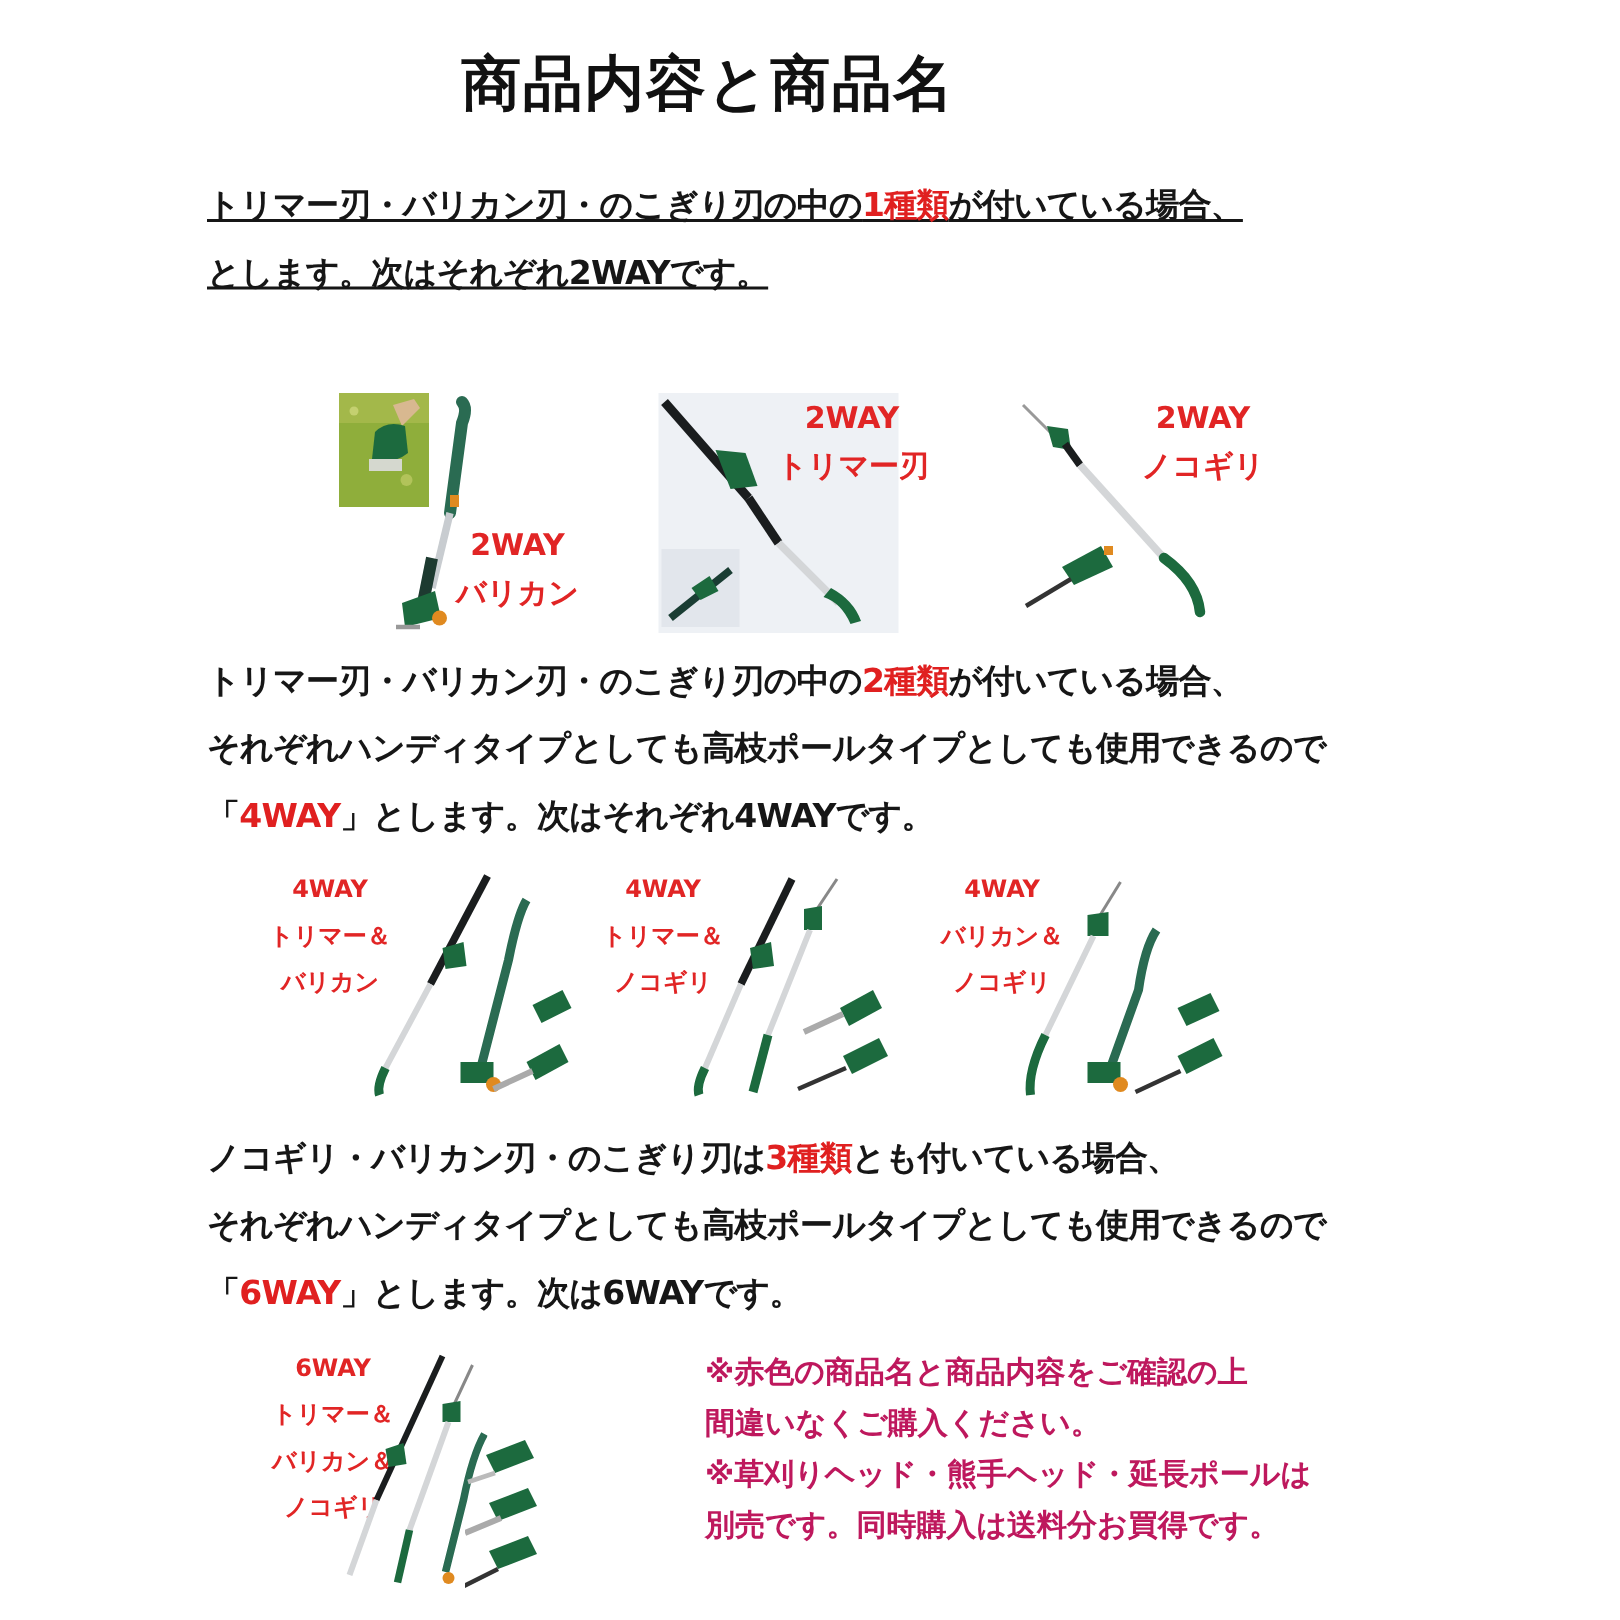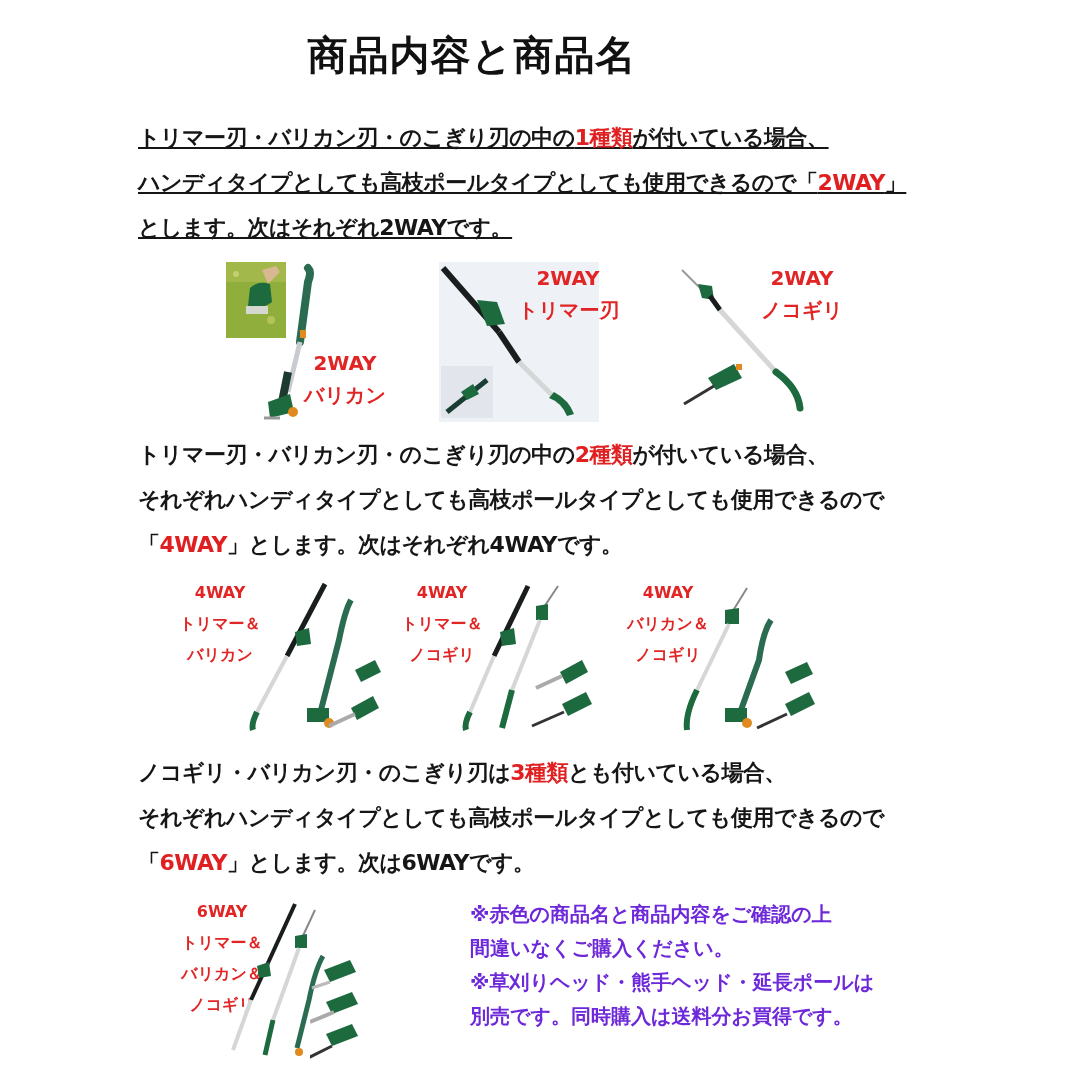--- a/index.html
+++ b/index.html
@@ -6,31 +6,30 @@
   html, body { width: 1080px; height: 1080px; background: #ffffff; overflow: hidden; }
   body { position: relative; font-family: "DejaVu Sans", "Liberation Sans", sans-serif; color: #111; }
   .title { position: absolute; top: 28px; left: 0; width: 944px; text-align: center; font-size: 40px; font-weight: bold; letter-spacing: 1px; color: #111; }
   .para { position: absolute; left: 138px; font-size: 22px; font-weight: bold; line-height: 45px; white-space: nowrap; color: #161616; letter-spacing: -0.5px; }
   .red { color: #e02020; }
   .p1 { top: 115px; text-decoration: underline; }
   .p2 { top: 432px; }
   .p3 { top: 750px; }
   .lbl { position: absolute; color: #e12525; font-weight: bold; font-size: 20px; line-height: 32px; text-align: center; white-space: nowrap; }
   .lbl.small { font-size: 16px; line-height: 31px; }
-  .note { position: absolute; left: 470px; top: 897px; font-size: 20px; font-weight: bold; line-height: 34px; color: #6d28d9; white-space: nowrap; }
+  .note { position: absolute; left: 470px; top: 897px; font-size: 20px; font-weight: bold; line-height: 34px; color: #be185d; white-space: nowrap; }
   .photo { position: absolute; }
 </style>
 </head>
 <body>
 
 <div class="title">商品内容と商品名</div>
 
 <div class="para p1">
   <div><span>トリマー刃・バリカン刃・のこぎり刃の中の</span><span class="red">1種類</span><span>が付いている場合、</span></div>
-  <div><span>ハンディタイプとしても高枝ポールタイプとしても使用できるので「</span><span class="red">2WAY</span><span>」</span></div>
   <div><span>とします。次はそれぞれ2WAYです。</span></div>
 </div>
 
 <div class="photo" style="left:226px;top:262px;width:60px;height:76px;">
   <svg width="60" height="76" viewBox="0 0 60 76">
     <rect width="60" height="76" fill="#8fae3b"></rect>
     <rect y="0" width="60" height="20" fill="#a3b84a"></rect>
     <circle cx="10" cy="12" r="3" fill="#c4d070"></circle>
       <circle cx="45" cy="58" r="4" fill="#b2c35a"></circle>
     <path d="M36 8 L50 4 L54 10 L42 22 Z" fill="#d8b890"></path>

